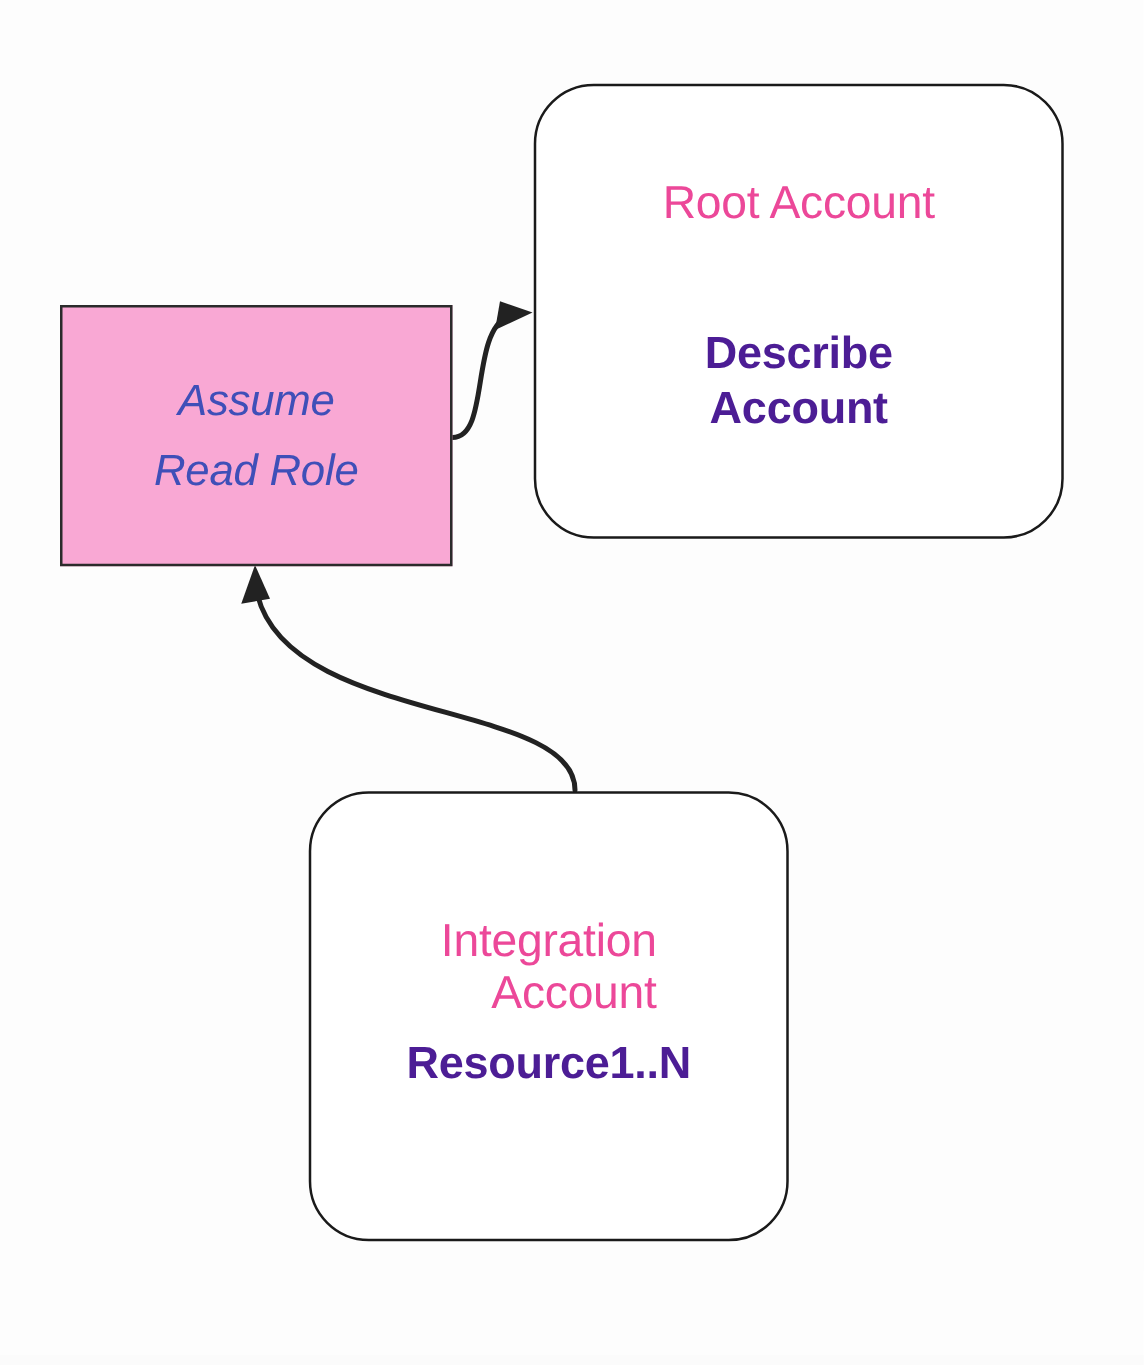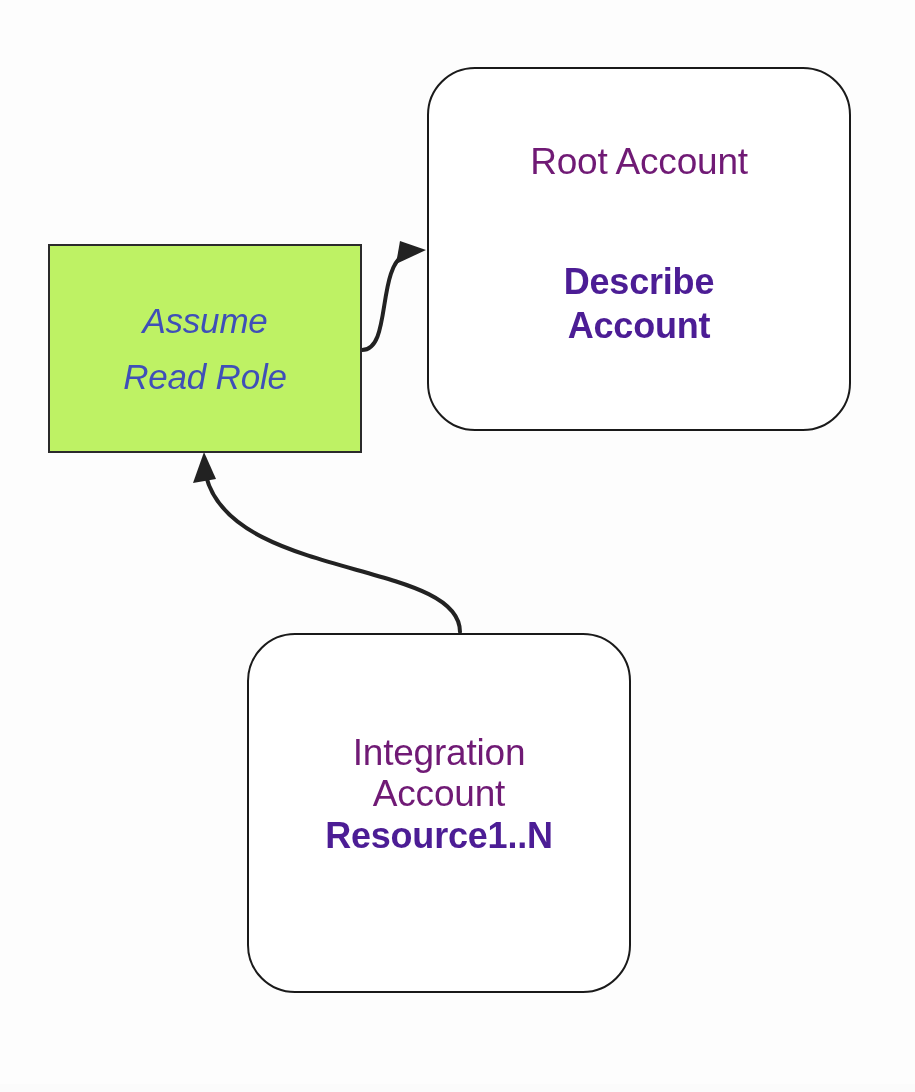--- a/index.html
+++ b/index.html
@@ -37,21 +37,21 @@
     border: 2px solid #1a1a1a;
     border-radius: 48px;
     display: flex;
     flex-direction: column;
     align-items: center;
     justify-content: flex-start;
   }
   .node-rect {
     position: absolute;
     box-sizing: border-box;
-    background: #bef264;
+    background: #f9a8d4;
     border: 2px solid #2b2b2b;
     display: flex;
     flex-direction: column;
     align-items: center;
     justify-content: center;
   }
 
   
   #root-account-node {
     left: 427px;
@@ -69,23 +69,23 @@
     left: 247px;
     top: 633px;
     width: 384px;
     height: 360px;
   }
 
   
   .node-title {
     font-size: 37px;
     font-weight: 400;
-    color: #701a75;
+    color: #ec4899;
     line-height: 1.1;
-    text-align: center;
+    text-align: right;
     letter-spacing: -0.2px;
   }
   .node-accent {
     font-size: 36px;
     font-weight: 700;
     color: #4c1d95;
     line-height: 1.22;
     text-align: center;
     letter-spacing: -0.2px;
   }
@@ -97,21 +97,21 @@
     line-height: 1.58;
     text-align: center;
     letter-spacing: -0.2px;
   }
 
   
   #root-account-node .node-title { margin-top: 73px; }
   #root-account-node .node-accent { margin-top: 77px; }
 
   #integration-account-node .node-title { margin-top: 98px; }
-  #integration-account-node .node-accent { }
+  #integration-account-node .node-accent { margin-top: 14px; }
 
   
   #connectors {
     position: absolute;
     left: 0;
     top: 0;
     width: 915px;
     height: 1092px;
     pointer-events: none;
   }

